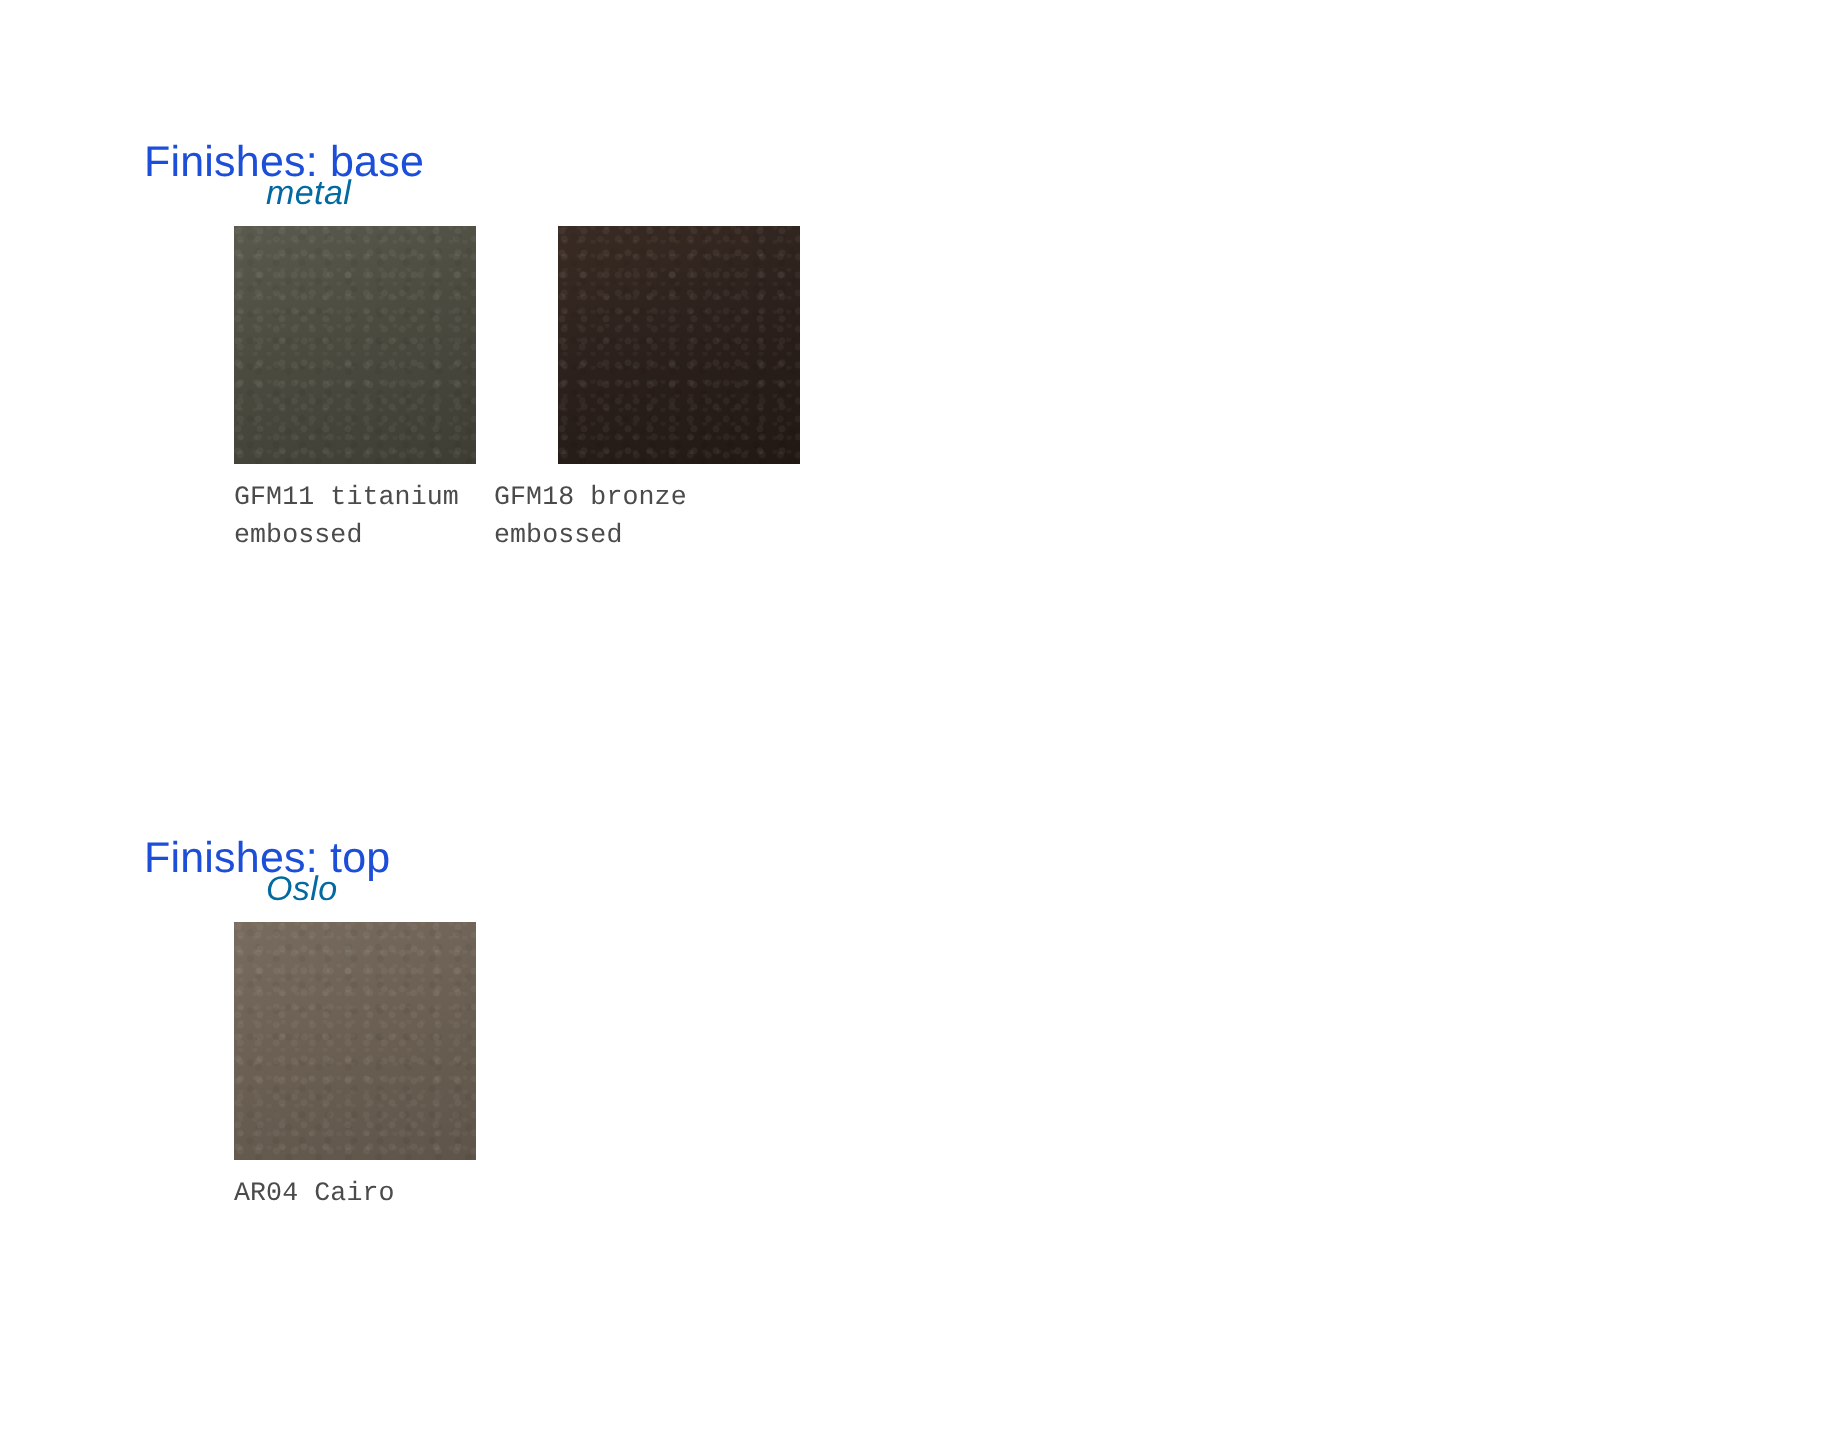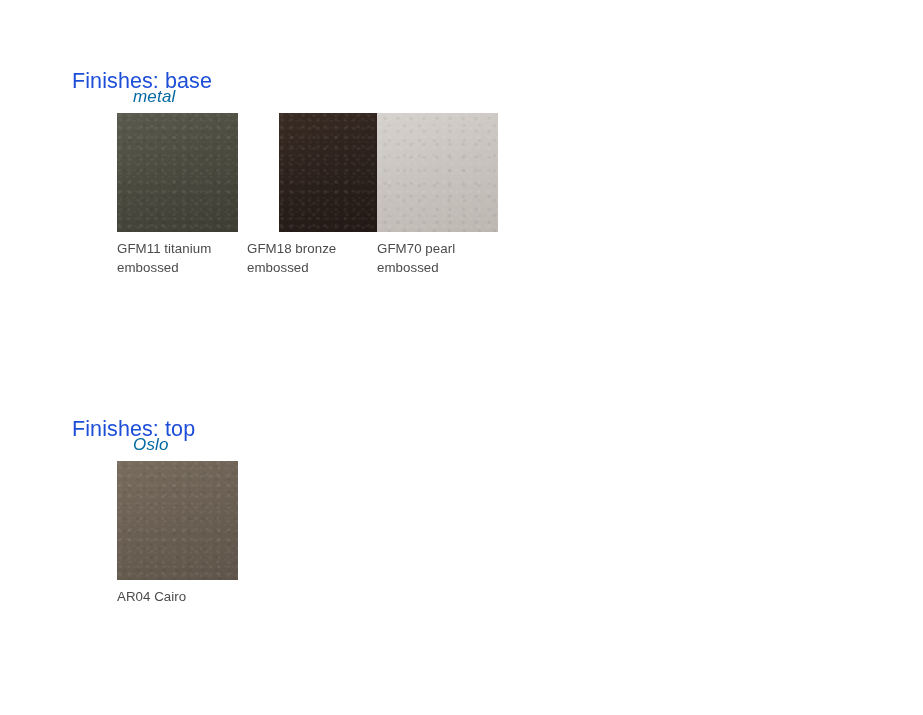--- a/index.html
+++ b/index.html
@@ -97,20 +97,21 @@
 
   .swatch-caption {
     position: absolute;
     left: 0;
     top: 127px;
     width: 128px;
     font-size: 13.3px;
     line-height: 18.5px;
     color: #4b4b4b;
     letter-spacing: 0.05px;
+    font-family: Liberation Mono, monospace;
   }
 </style>
 </head>
 <body>
 
 <div class="page">
 
   <div class="section section-base">
 
     <div class="section-title">Finishes: base</div>
@@ -128,27 +129,20 @@
       </div>
 
       <div class="swatch-cell swatch-cell-1">
         <div class="swatch-chip" id="chip-0-1" style="background: rgb(44, 33, 28);">
           <div class="sheen" style="background: linear-gradient(160deg, rgb(58, 44, 36) 0%, rgb(44, 33, 28) 45%, rgb(33, 24, 20) 100%);"></div>
           <div class="tex"></div>
         </div>
         <div class="swatch-caption">GFM18 bronze embossed</div>
       </div>
 
-      <div class="swatch-cell swatch-cell-2">
-        <div class="swatch-chip" id="chip-0-2" style="background: rgb(201, 196, 191);">
-          <div class="sheen" style="background: linear-gradient(160deg, rgb(214, 210, 205) 0%, rgb(201, 196, 191) 45%, rgb(189, 183, 177) 100%);"></div>
-          <div class="tex"></div>
-        </div>
-        <div class="swatch-caption">GFM70 pearl embossed</div>
-      </div>
 
     </div>
   </div>
 
   <div class="section section-top">
 
     <div class="section-title">Finishes: top</div>
 
     <div class="category-label">Oslo</div>
 

